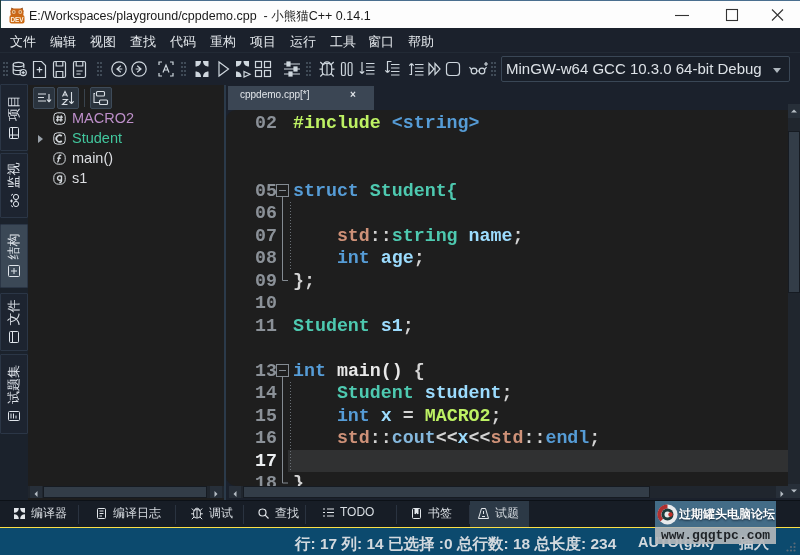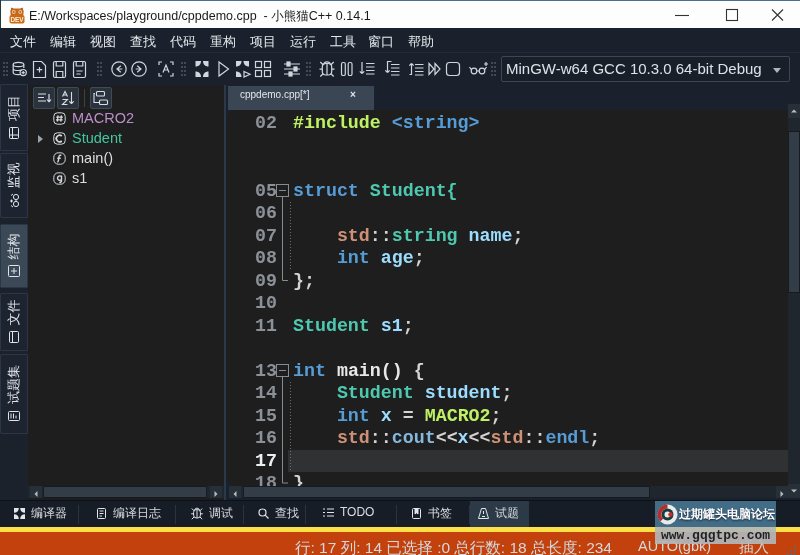--- a/index.html
+++ b/index.html
@@ -68,22 +68,22 @@
   
   .sbtrack{position:absolute;background:#20262e;}
   .sbthumb{position:absolute;background:#333d48;border:1px solid #161b22;}
   .sbbtn{position:absolute;background:#272f39;color:#aeb6bd;}
   
   #bottombar{left:0;top:500px;width:800px;height:27px;background:#171d26;
     color:#d8dde2;font-size:12px;border-top:1px solid #0c1117;}
   .bti{position:absolute;top:4px;display:flex;align-items:center;gap:5px;}
   .bsep{position:absolute;top:4px;width:1px;height:19px;background:#2a3340;}
   
-  #statusbar{left:0;top:527px;width:800px;height:28px;background:#c2410c;
-    color:#d3d9de;font-size:14px;border-top:5px solid #fde047;}
+  #statusbar{left:0;top:527px;width:800px;height:28px;background:#0c4a6e;
+    color:#d3d9de;font-size:14px;border-top:1px solid #fde047;font-weight:bold;}
   
   #wm{left:655px;top:501px;width:121px;height:43px;font-family:"Liberation Sans",sans-serif;}
   #wmtop{position:absolute;left:0;top:0;width:121px;height:26px;
     background:rgba(72,118,146,.9);display:flex;align-items:center;}
   #wmbot{position:absolute;left:0;top:26px;width:121px;height:17px;
     background:rgba(178,182,186,.92);color:#1e2226;font-size:13px;font-weight:bold;
     font-family:"Liberation Mono",monospace;
     text-align:center;line-height:17px;letter-spacing:0;}
 </style>
 </head>

